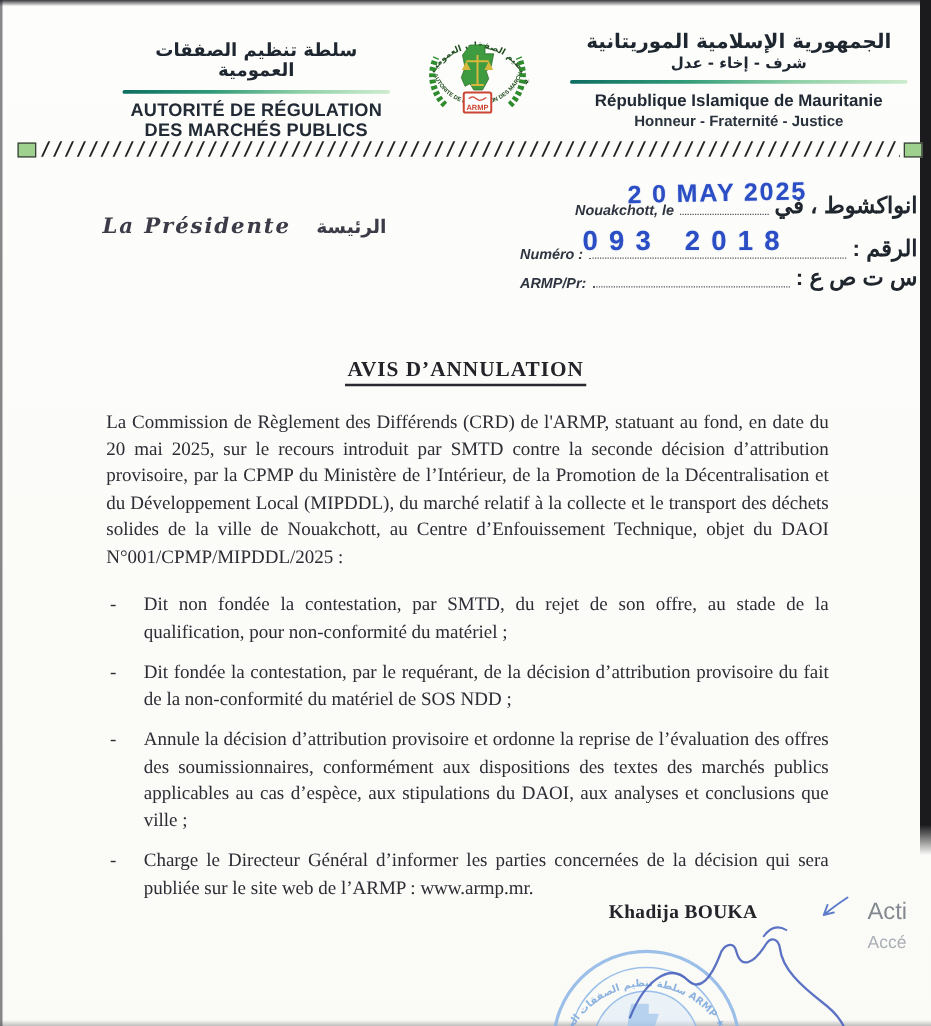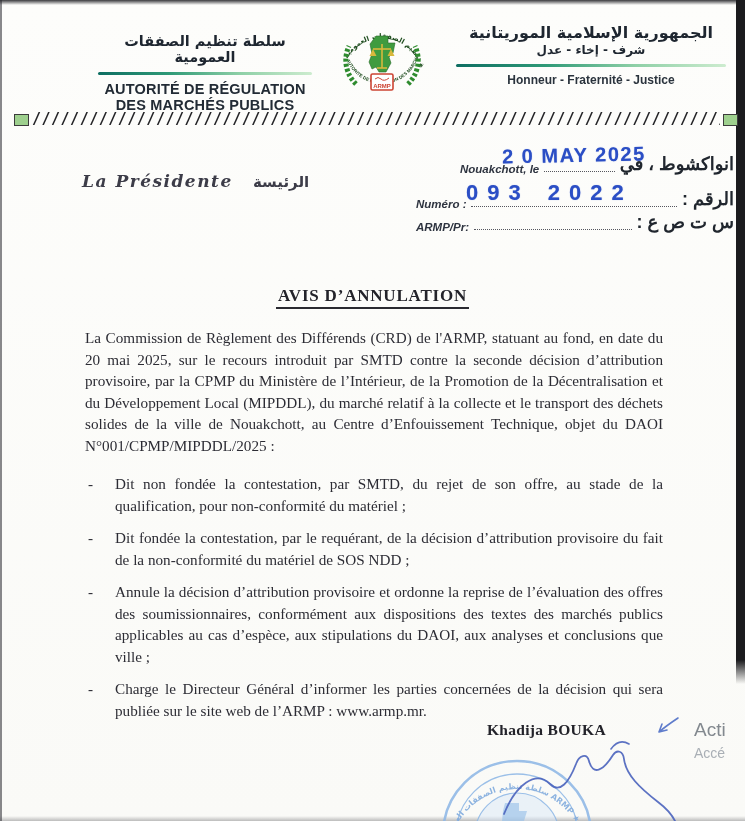--- a/index.html
+++ b/index.html
@@ -113,20 +113,21 @@
     </g>
     <rect x="39" y="64" width="22" height="16" rx="1.5" fill="#ffffff" stroke="#cc4433" stroke-width="1.6"></rect>
     <text x="50" y="78" text-anchor="middle" font-size="6" font-weight="bold" fill="#cc4433" font-family="Liberation Sans, sans-serif">ARMP</text>
     <path d="M43,69 q3,-3 6,0 q3,3 8,-1" fill="none" stroke="#cc4433" stroke-width="1"></path>
   </svg>
 
   <div class="hdr-right">
     <span class="ar-bold ar1" dir="rtl">الجمهورية الإسلامية الموريتانية</span>
     <span class="ar-bold ar2" dir="rtl">شرف - إخاء - عدل</span>
     <div class="teal-line"></div>
+    <span class="fr-head fr1">République Islamique de Mauritanie</span>
     <span class="fr-head fr2">Honneur - Fraternité - Justice</span>
   </div>
 
   <div class="slash-strip">
     <div class="gsq"></div>
     <div class="slashes">////////////////////////////////////////////////////////////////////////////////</div>
     <div class="gsq"></div>
   </div>
 
   <div class="presidente">
@@ -145,21 +146,21 @@
       <span class="dotfill"></span>
       <span class="ar-label" dir="rtl">الرقم :</span>
     </div>
     <div class="refrow">
       <span class="reflabel">ARMP/Pr:</span>
       <span class="dotfill"></span>
       <span class="ar-label" dir="rtl">س ت ص ع :</span>
     </div>
     <div class="stamp stamp-date">2 0 MAY 2025</div>
     <div class="stamp stamp-num">
-      <span>093</span><span class="year">2022</span>
+      <span>093</span><span class="year">2018</span>
     </div>
   </div>
 
   <div class="title-wrap">
     <span class="title-text">AVIS D’ANNULATION</span>
   </div>
 
   <div class="docbody">
     <p class="intro">La Commission de Règlement des Différends (CRD) de l'ARMP, statuant au fond, en date du 20 mai 2025, sur le recours introduit par SMTD contre la seconde décision d’attribution provisoire, par la CPMP du Ministère de l’Intérieur, de la Promotion de la Décentralisation et du Développement Local (MIPDDL), du marché relatif à la collecte et le transport des déchets solides de la ville de Nouakchott, au Centre d’Enfouissement Technique, objet du DAOI N°001/CPMP/MIPDDL/2025 :</p>
     <ul class="items">

